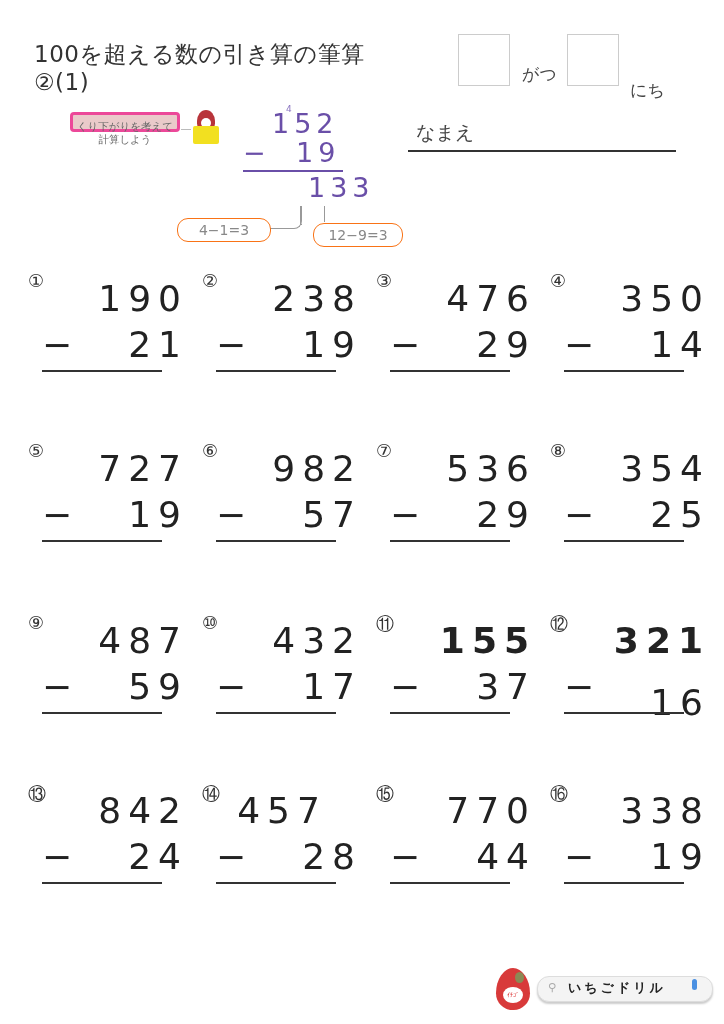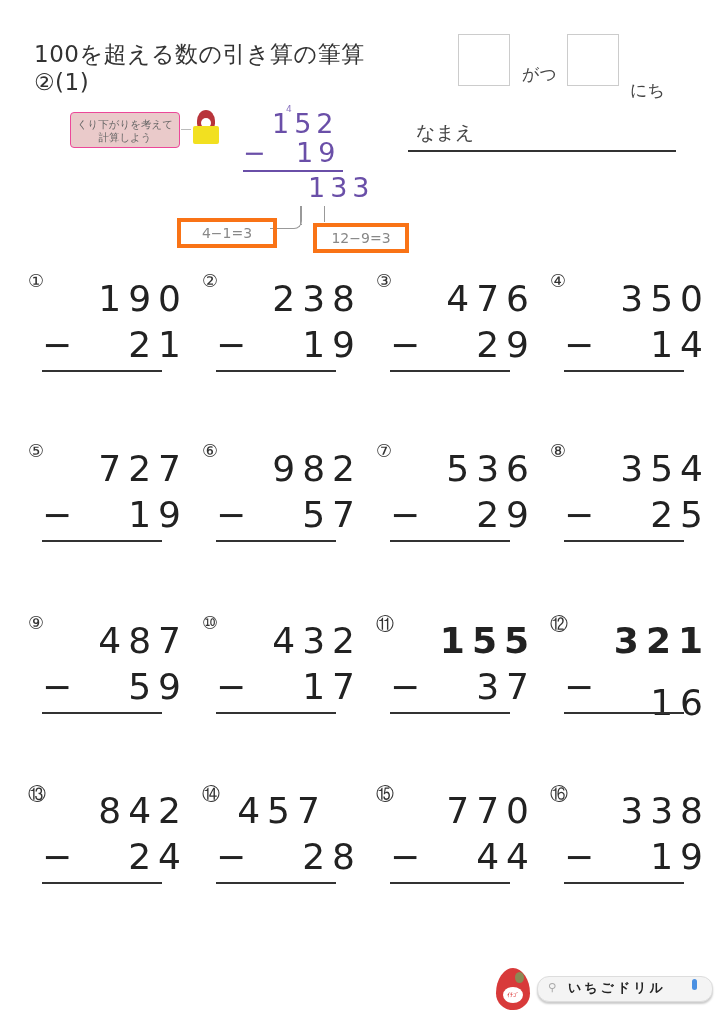--- a/index.html
+++ b/index.html
@@ -5,29 +5,29 @@
   html, body { margin:0; padding:0; background:#fff; }
   body { width:724px; height:1024px; position:relative; overflow:hidden;
          font-family:"DejaVu Sans", "Liberation Sans", sans-serif; color:#222; }
   .abs { position:absolute; }
   .title { left:34px; top:40px; font-size:23px; line-height:28px; color:#333; letter-spacing:0.5px; }
   .datebox { width:50px; height:50px; border:1.5px solid #ccc; background:#fff; }
   .datelabel { font-size:17px; color:#444; }
   .name-label { left:416px; top:120px; font-size:19px; color:#444; }
   .name-line { left:408px; top:150px; width:268px; height:2px; background:#333; }
 
-  .hint { left:70px; top:112px; width:110px; height:36px; background:#eacaca; border:1px solid #ec4899;
+  .hint { left:70px; top:112px; width:110px; height:20px; background:#eacaca; border:3px solid #ec4899;
           border-radius:4px; font-size:10.5px; line-height:13px; color:#666; text-align:center;
           padding-top:5px; box-sizing:border-box; }
   .hint-connector { left:181px; top:129px; width:10px; height:1px; background:#bbb; }
 
   .ex { color:#6a4fa8; font-size:27px; letter-spacing:5px; }
   .ex-line { left:243px; top:170px; width:100px; height:2px; background:#6a4fa8; }
   .carry { left:286px; top:104px; font-size:9px; color:#8a74c0; }
-  .exbox { border:4px solid #f97316; border-radius:0; font-size:14px; color:#888; text-align:center;
+  .exbox { border:1px solid #f97316; border-radius:11px; font-size:14px; color:#888; text-align:center;
            line-height:22px; height:22px; }
   .conn { border-color:#999; border-style:solid; border-width:0; }
 
   .num { font-size:18px; color:#333; }
   .op1 { font-size:36px; letter-spacing:7px; text-align:right; width:160px; color:#222; }
   .minus { font-size:36px; color:#222; }
   .op2 { font-size:36px; letter-spacing:7px; text-align:right; width:100px; color:#222; }
   .pline { height:2px; background:#333; width:120px; }
 
   .logo-berry { left:496px; top:968px; width:34px; height:42px; background:#d83a3a; border-radius:50% 50% 48% 48% / 60% 60% 40% 40%; }

